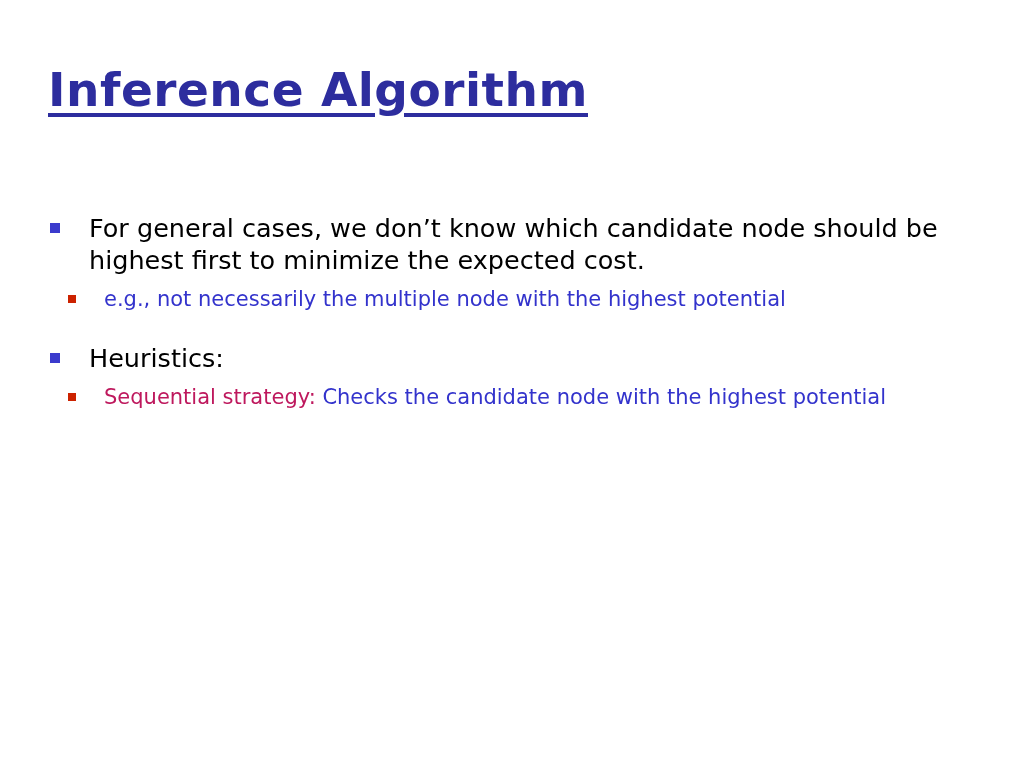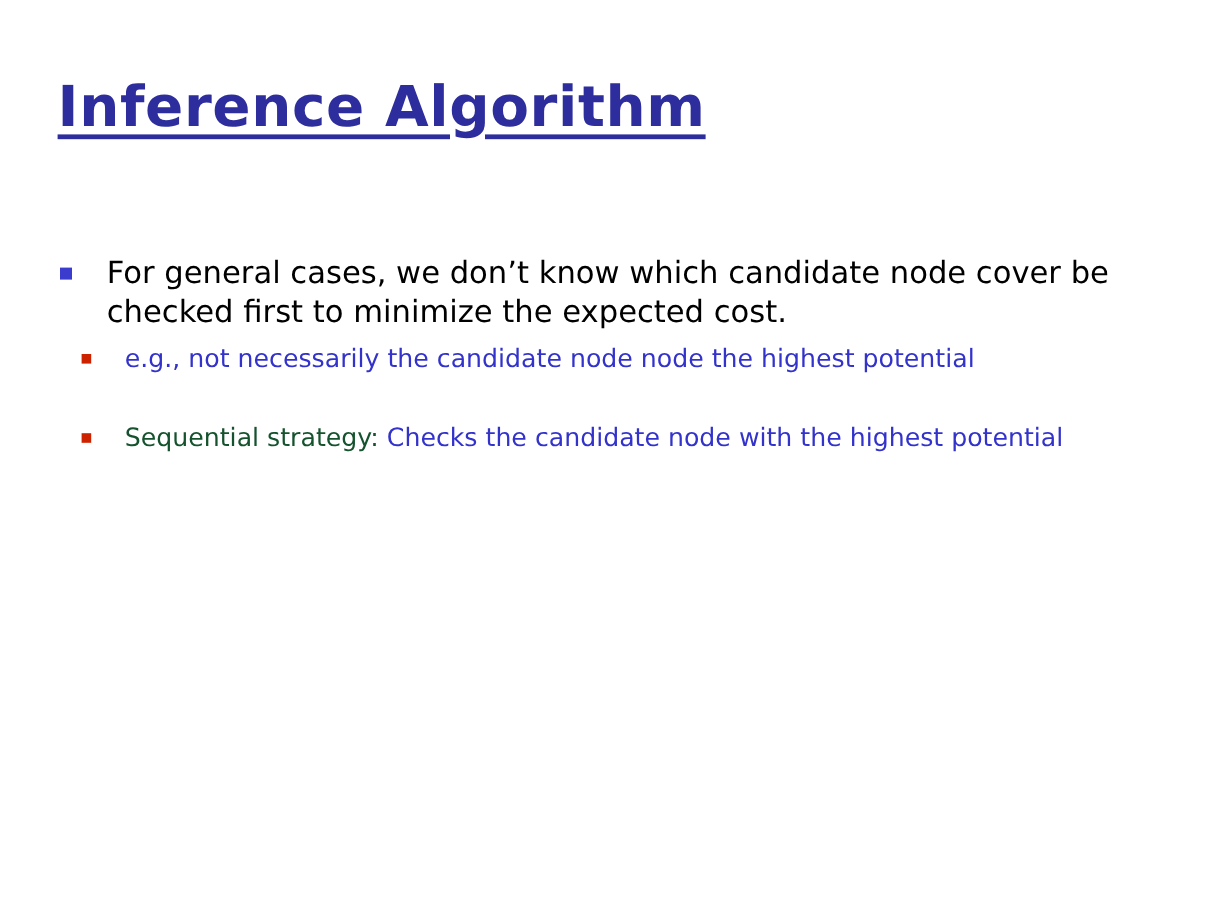--- a/index.html
+++ b/index.html
@@ -65,50 +65,54 @@
   }
   .lvl2 .bullet {
     position: absolute;
     left: 24px;
     top: 9px;
     width: 8px;
     height: 8px;
     background: #cc2200;
   }
   .strategy-label {
-    color: #14532d;
+    color: #be185d;
   }
   .gap {
     height: 26px;
   }
   .sub-gap {
     height: 4px;
   }
 </style>
 </head>
 <body>
 
 <div class="slide">
 
   <div class="slide-title">Inference  Algorithm</div>
 
   <div class="body-area">
 
     <div class="lvl1">
       <span class="bullet"></span>
-      <span>For general cases, we don’t know which candidate node cover be checked first to minimize the expected cost.</span>
+      <span>For general cases, we don’t know which candidate node should be highest first to minimize the expected cost.</span>
     </div>
 
     <div class="lvl2">
       <span class="bullet"></span>
-      <span>e.g., not necessarily the candidate node node the highest potential</span>
+      <span>e.g., not necessarily the multiple node with the highest potential</span>
     </div>
 
     <div class="gap"></div>
 
+    <div class="lvl1">
+      <span class="bullet"></span>
+      <span>Heuristics:</span>
+    </div>
 
     <div class="lvl2">
       <span class="bullet"></span>
       <span class="strategy-label">Sequential strategy:</span><span> Checks the candidate node with the highest potential</span>
     </div>
 
     <div class="sub-gap"></div>
 
 
   </div>

